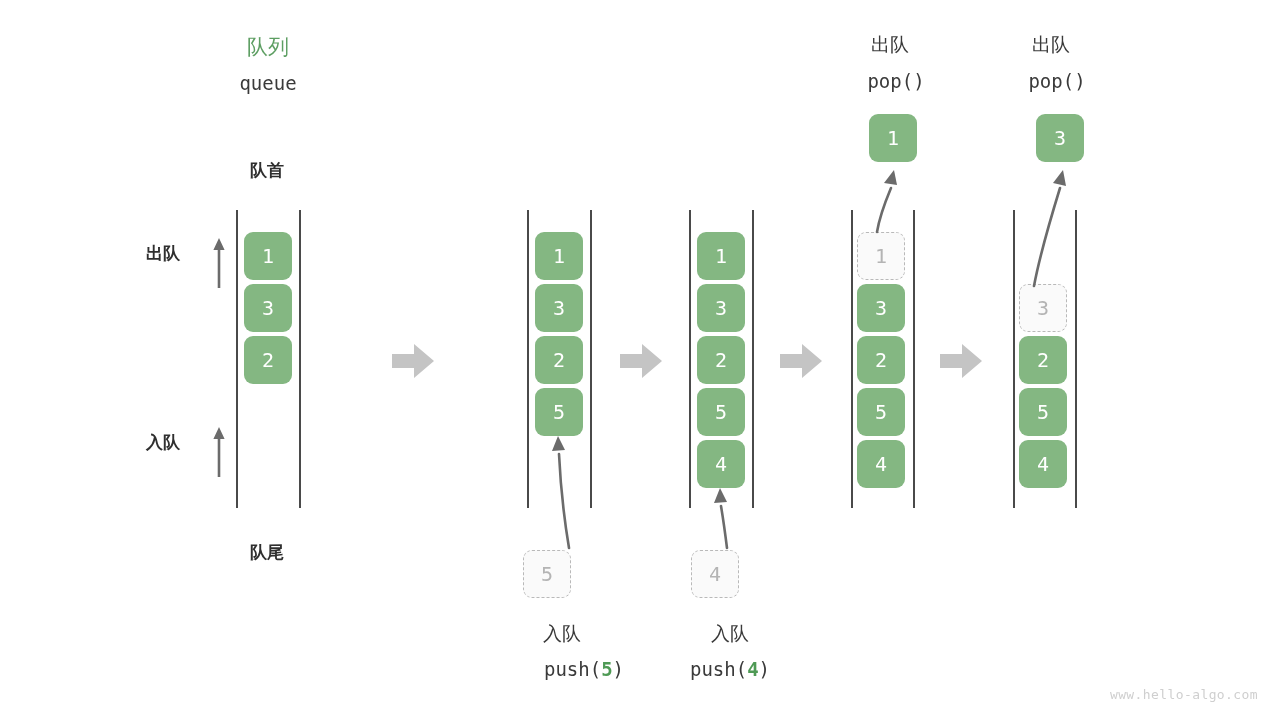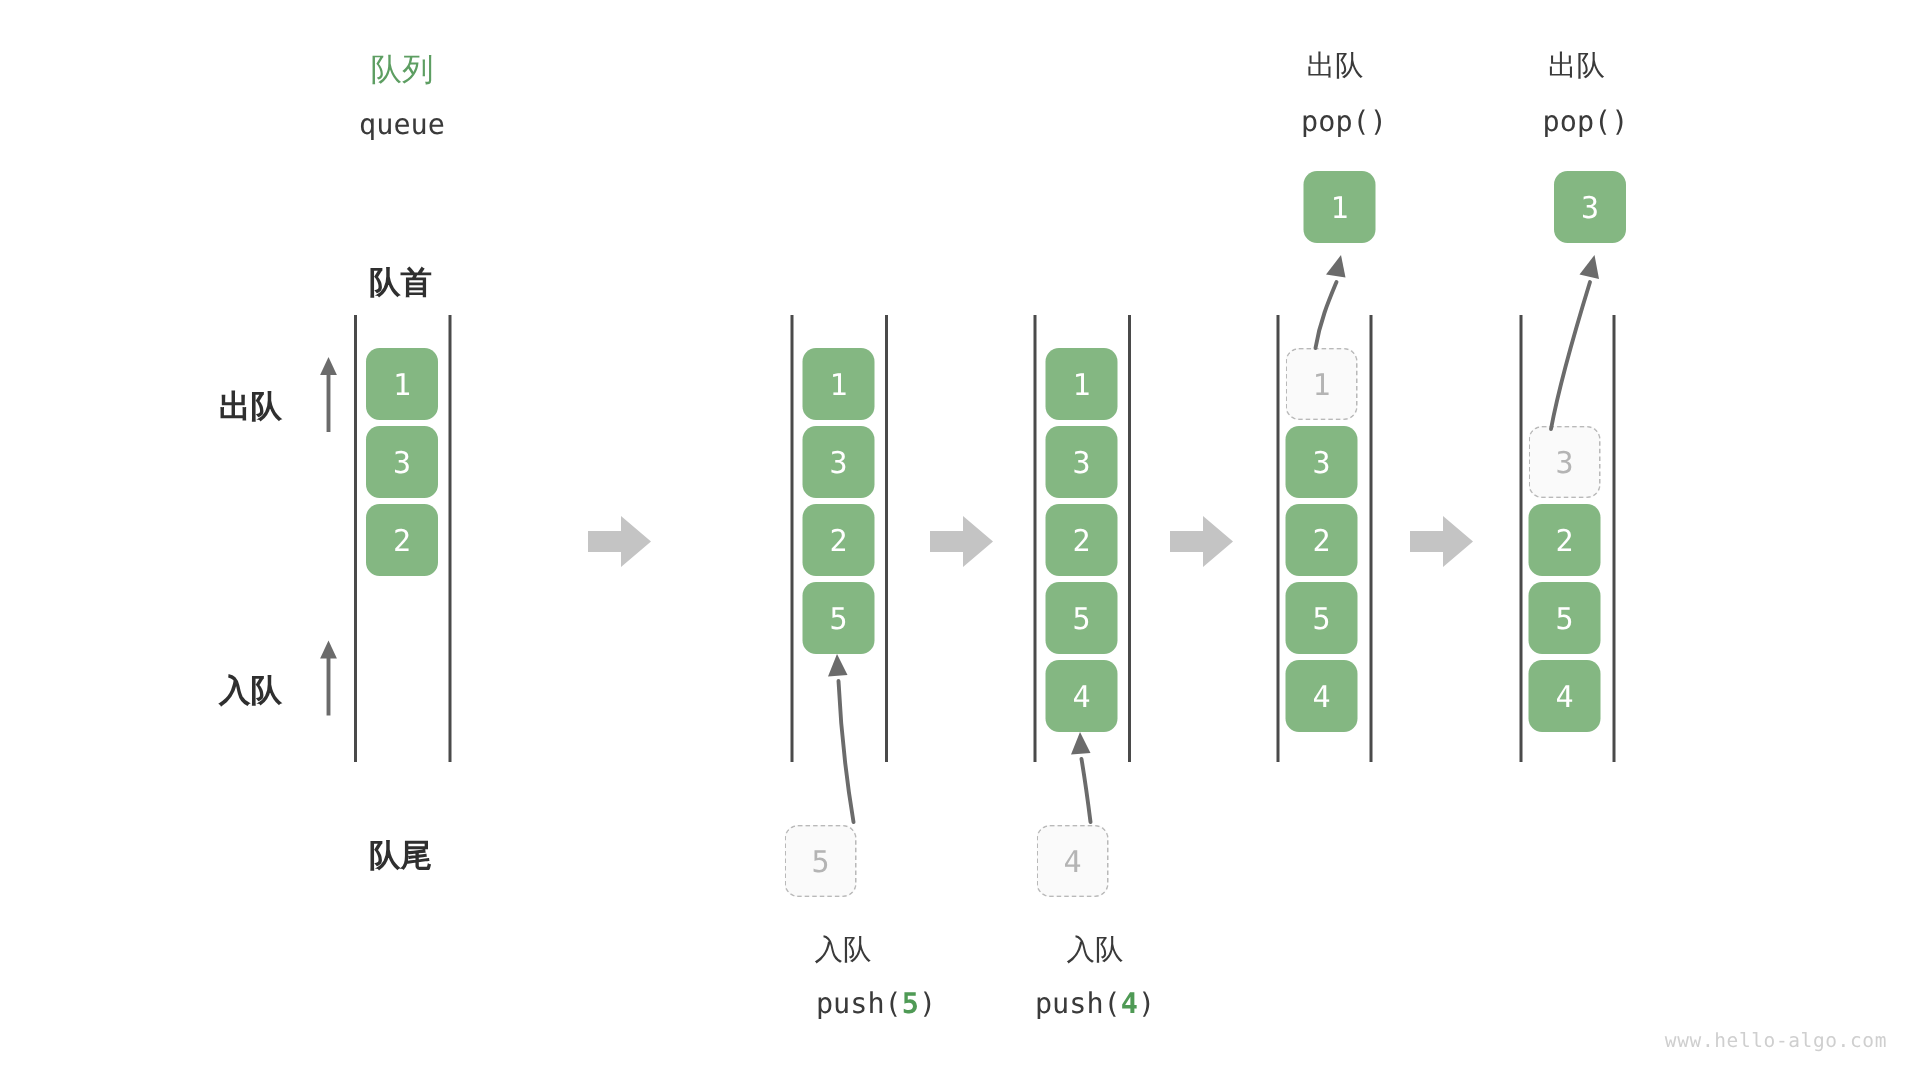--- a/index.html
+++ b/index.html
@@ -21,23 +21,22 @@
 
   
   .lbl {
     position: absolute;
     white-space: pre;
     line-height: 1.28;
   }
   .cn-bold {
     font-family: "Liberation Sans", "DejaVu Sans", sans-serif;
     font-weight: bold;
-    font-size: 21px;
+    font-size: 17px;
     color: #2f2f2f;
-    margin-top: 16px;
   }
   .cn-plain {
     font-family: "Liberation Sans", "DejaVu Sans", sans-serif;
     font-size: 19px;
     color: #3a3a3a;
   }
   .mono {
     font-family: "DejaVu Sans Mono", "Liberation Mono", monospace;
     font-size: 19px;
     color: #3a3a3a;

